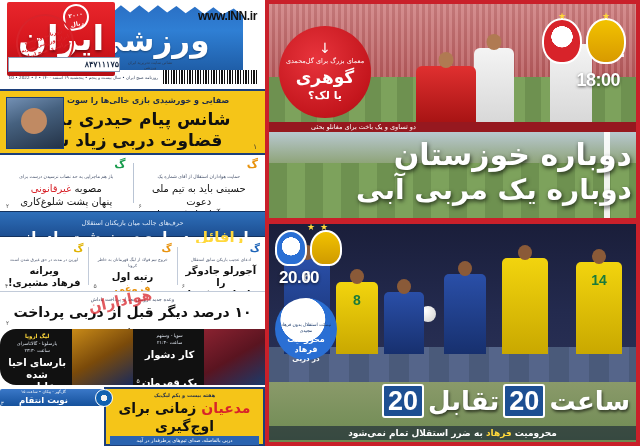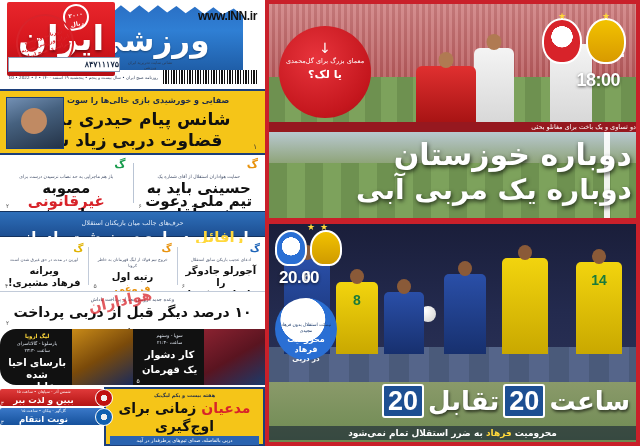--- a/index.html
+++ b/index.html
@@ -109,21 +109,21 @@
   .briefs { position: absolute; left: 0; top: 157px; width: 265px; height: 52px; background: #fff; display: flex; }
   .brief { position: relative; width: 50%; padding: 3px 6px 0 6px; }
   .brief.divider::before { content: ""; position: absolute; left: 0; top: 6px; bottom: 6px; width: 1px; background: #b9c4d4; }
   .brief-mark {
     position: absolute; right: 6px; top: 1px; width: 13px; height: 13px;
     font-size: 11px; font-weight: bold; line-height: 13px; text-align: center;
   }
   .brief-mark.green { color: #1a9c4e; }
   .brief-mark.orange { color: #e8920c; }
   .brief-kicker { font-size: 4.6px; color: #44506a; text-align: center; line-height: 7px; margin-top: 13px; }
-  .brief-title { font-size: 15px; font-weight: bold; color: #111; text-align: center; line-height: 13px; margin-top: 2px; }
+  .brief-title { font-size: 10px; font-weight: normal; color: #111; text-align: center; line-height: 13px; margin-top: 2px; }
   .brief-title .red { color: #d8232a; }
   .brief-pg { position: absolute; left: 6px; bottom: 0; font-size: 6px; color: #555; }
 
   
   .blue-band {
     position: absolute; left: 0; top: 211px; width: 265px; height: 26px;
     background: linear-gradient(180deg,#2e6fba 0%,#1d4f92 100%);
     border-top: 1px solid #14325e; border-bottom: 1px solid #14325e;
     padding-top: 7px;
   }
@@ -240,22 +240,23 @@
   .crest::after { content: "★"; position: absolute; left: 50%; top: -9px; transform: translateX(-50%); color: #ffd83b; font-size: 9px; }
   .kickoff {
     position: absolute; right: 16px; top: 66px; color: #fff;
     font-size: 18px; font-weight: bold; letter-spacing: -.5px;
     font-family: "Liberation Sans", sans-serif; text-shadow: 0 1px 3px rgba(0,0,0,.6);
   }
 
   
   .hl-kicker {
     position: absolute; left: 4px; right: 4px; top: 122px;
-    font-size: 6.5px; color: #fff; text-align: right; line-height: 10px;
+    font-size: 6.5px; color: #fff; text-align: left; line-height: 10px;
     background: rgba(0,0,0,.25);
+    padding-left: 42px;
   }
   .photo-mid {
     position: absolute; left: 4px; top: 132px; width: 367px; height: 86px;
     background: linear-gradient(180deg,#b8c8d0 0%,#8aa070 40%,#6e9150 100%); overflow: hidden;
   }
   .photo-mid .m-grass { position: absolute; left: 0; right: 0; bottom: 0; height: 64%;
     background: repeating-linear-gradient(90deg,#6e9150 0 18px,#7da25c 18px 36px); }
   .photo-mid .m-post { position: absolute; right: 26px; top: 0; bottom: 0; width: 6px; background: rgba(255,255,255,.9); }
   .hl-main {
     position: absolute; right: 8px; top: 138px; width: 360px;
@@ -423,21 +424,21 @@
       <div class="pct-pg">۲</div>
     </div>
 
     <div class="euro">
       <div class="euro-half">
         <div class="euro-photo"></div>
         <div class="euro-txt">
           <div class="euro-meta">سویا - وستهم</div>
           <div class="euro-meta">ساعت ۲۱:۳۰</div>
           <div class="euro-title">کار دشوار</div>
-          <div class="euro-title" style="margin-top:3px">یک قهرمان</div>
+          <div class="euro-title" style="margin-top:16px">یک قهرمان</div>
         </div>
         <div class="euro-pg">۵</div>
       </div>
       <div class="euro-half">
         <div class="euro-photo"></div>
         <div class="euro-txt">
           <div class="euro-label">لیگ اروپا</div>
           <div class="euro-meta">بارسلونا - گالاتاسرای</div>
           <div class="euro-meta">ساعت ۲۳:۳۰</div>
           <div class="euro-title">بارسای احیا شده</div>
@@ -450,26 +451,20 @@
       <div class="ybox">
         <div class="ybox-kicker">هفته بیست و یکم لیگ‌یک</div>
         <div class="ybox-title">
           <span class="r">مدعیان</span>
           <span>زمانی برای اوج‌گیری</span>
         </div>
         <div class="ybox-sub">دربی بالفاصله، صدای تیم‌های پرطرفدار در آمد</div>
 
       </div>
       <div class="matches">
-        <div class="match red">
-          <div class="match-badge"></div>
-          <div class="match-meta">شمس آذر - سپاهان • ساعت ۱۵</div>
-          <div class="match-title">ببین و لذت ببر</div>
-          <div class="match-pg">۳</div>
-        </div>
         <div class="match blue">
           <div class="match-badge"></div>
           <div class="match-meta">گل‌گهر - پیکان • ساعت ۱۵</div>
           <div class="match-title">نوبت انتقام</div>
           <div class="match-pg">۳</div>
         </div>
       </div>
     </div>
   </div>
 
@@ -490,20 +485,21 @@
         </div>
       <div class="crests">
         <div class="crest sepahan"></div>
         <div class="crest perspolis"></div>
       </div>
       <div class="kickoff">18:00</div>
       <div class="badge-circle">
         <div class="badge-arrow">↓</div>
         <div class="badge-k">معمای بزرگ برای
 گل‌محمدی</div>
+        <div class="badge-big">گوهری</div>
         <div class="badge-big2">یا لک؟</div>
       </div>
     </div>
 
     <div class="hl-kicker">دو تساوی و یک باخت برای مغانلو بحثی</div>
     <div class="photo-mid">
       <div class="m-grass"></div>
       <div class="m-post"></div>
     </div>
     <div class="hl-main">

